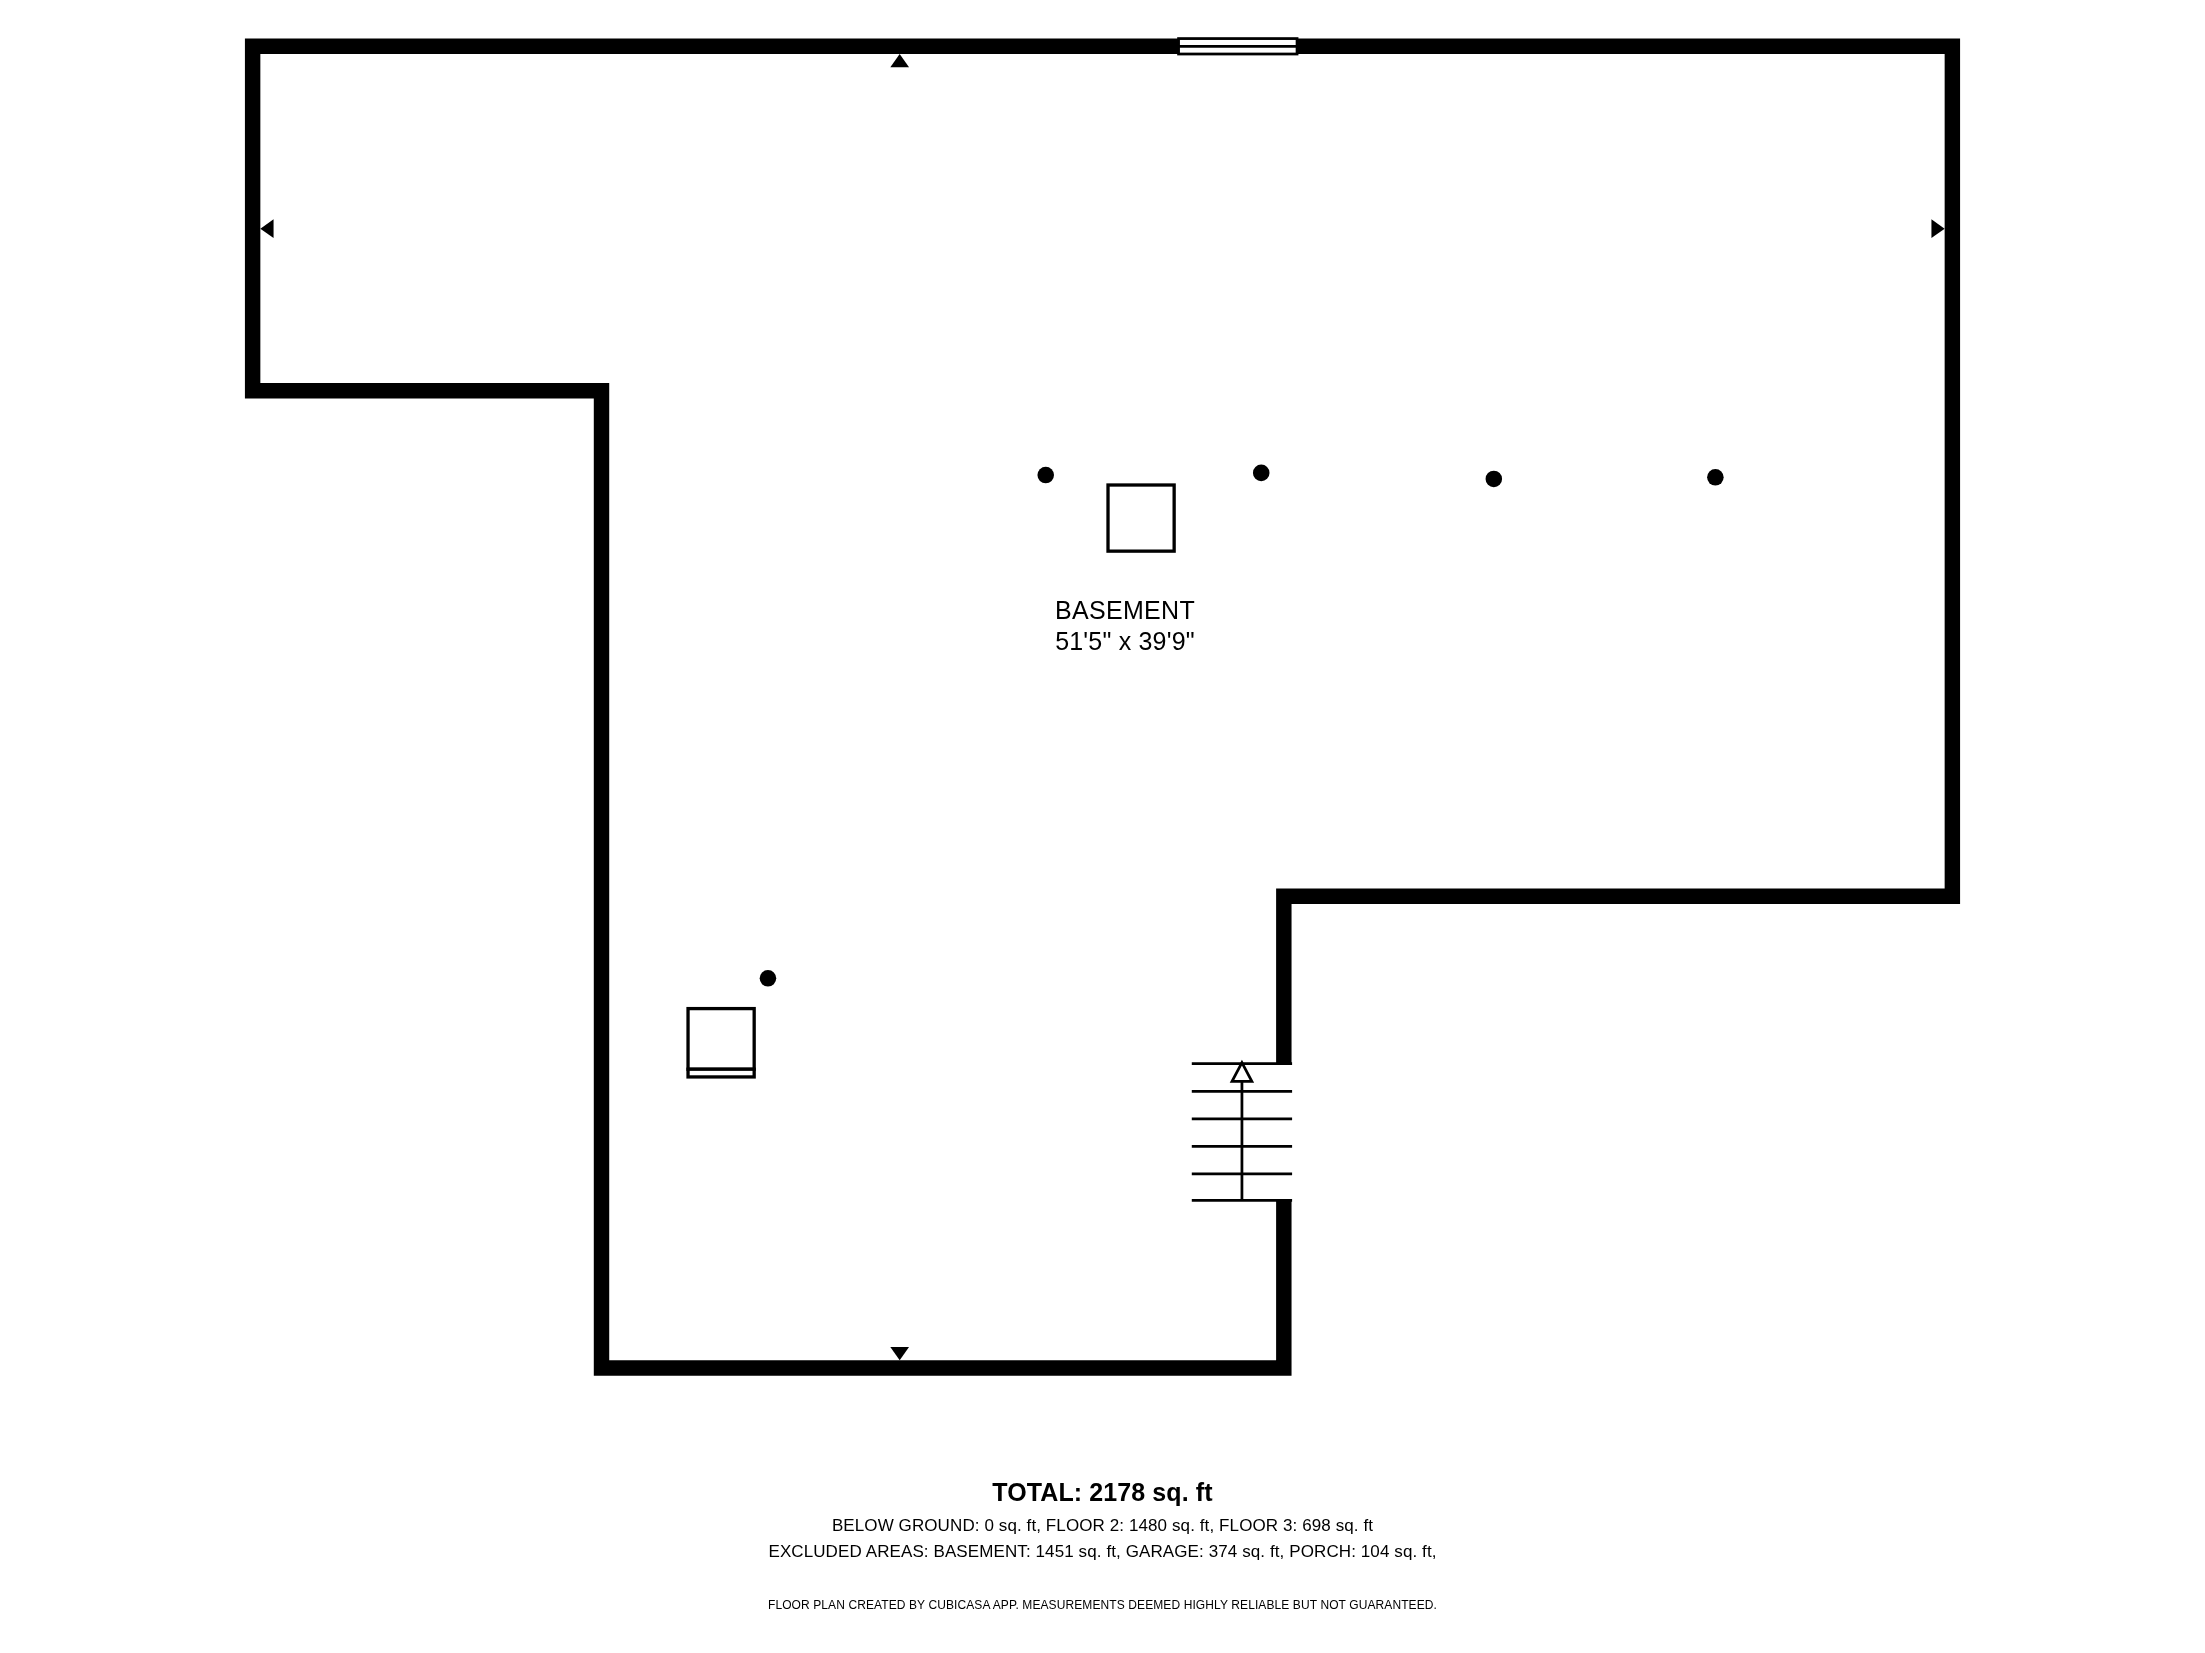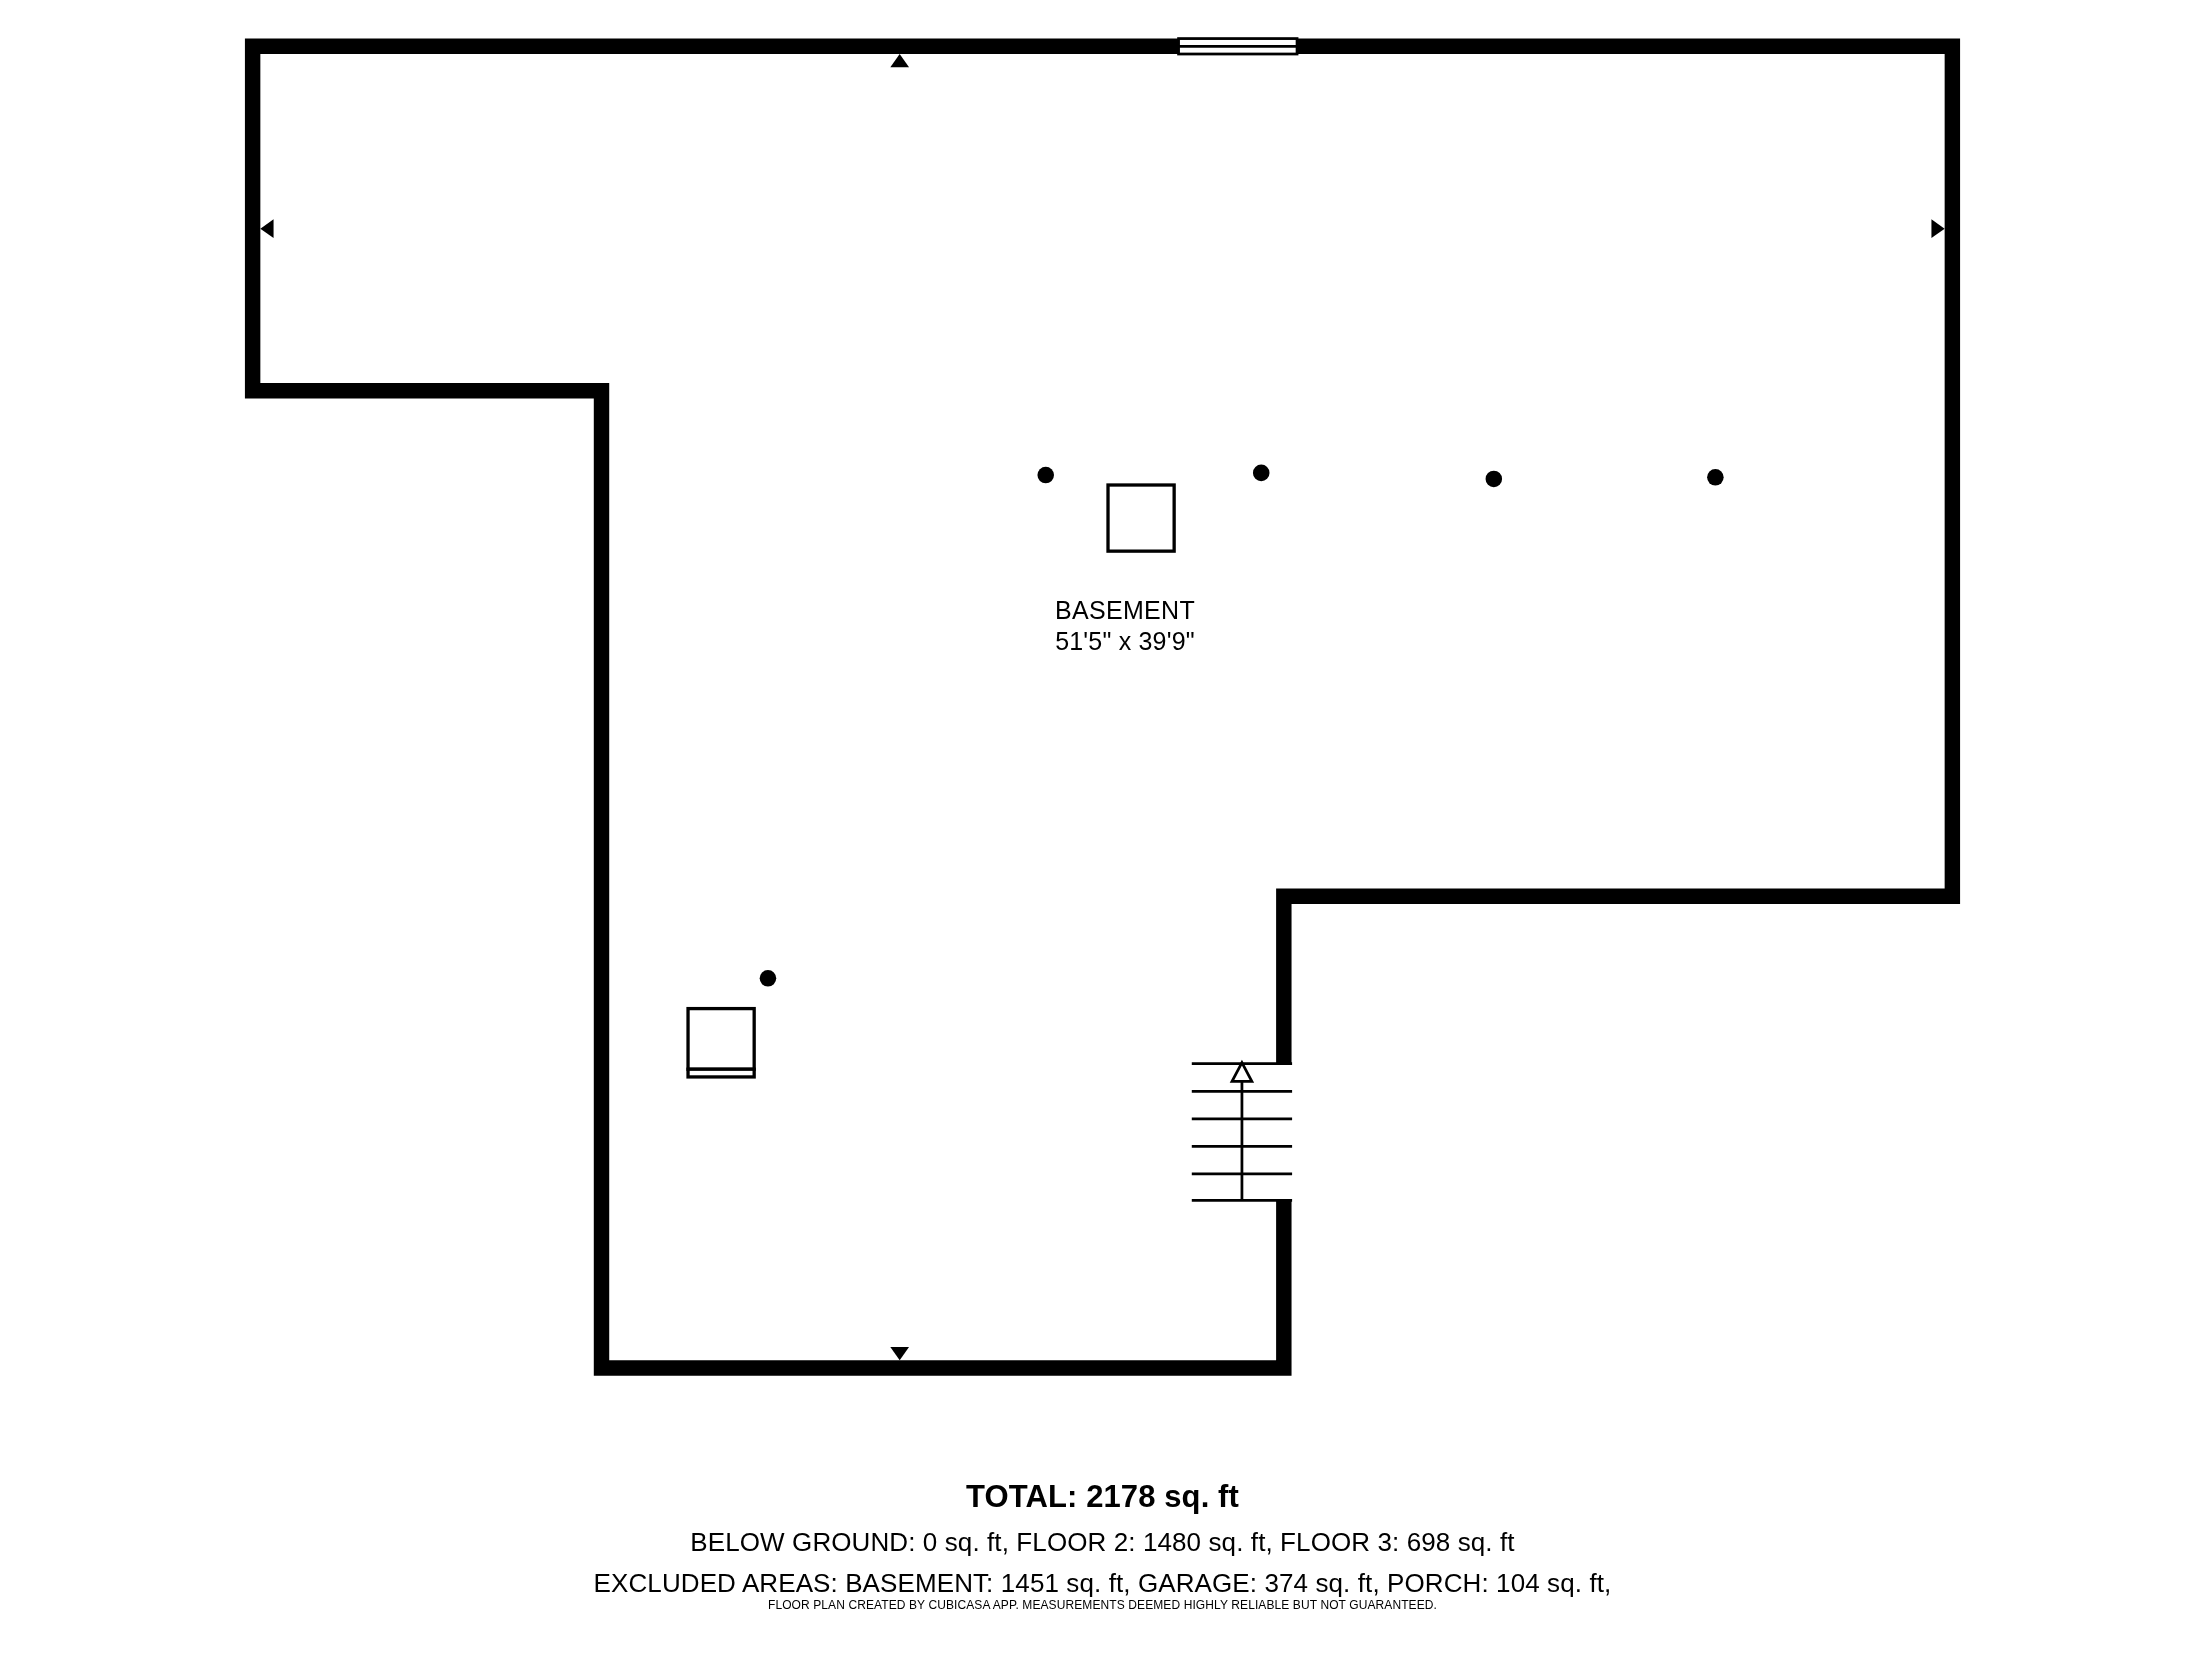--- a/index.html
+++ b/index.html
@@ -44,27 +44,27 @@
     white-space: nowrap;
   }
   #summary-block {
     position: absolute;
     left: 0;
     top: 1473px;
     width: 2205px;
     text-align: center;
   }
   .summary-total {
-    font-size: 31px;
+    font-size: 25px;
     font-weight: bold;
     line-height: 1.58;
     letter-spacing: 0.1px;
   }
   .summary-line {
-    font-size: 26px;
+    font-size: 17px;
     line-height: 1.58;
     letter-spacing: 0.1px;
   }
   #disclaimer {
     position: absolute;
     left: 0;
     top: 1598px;
     width: 2205px;
     text-align: center;
     font-size: 12px;

